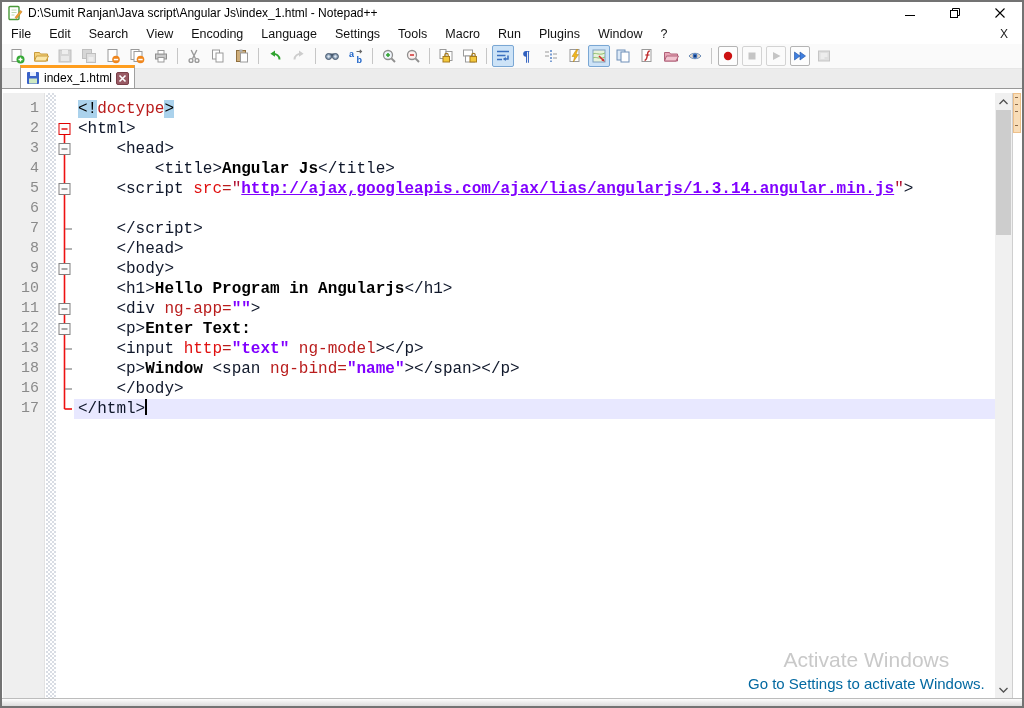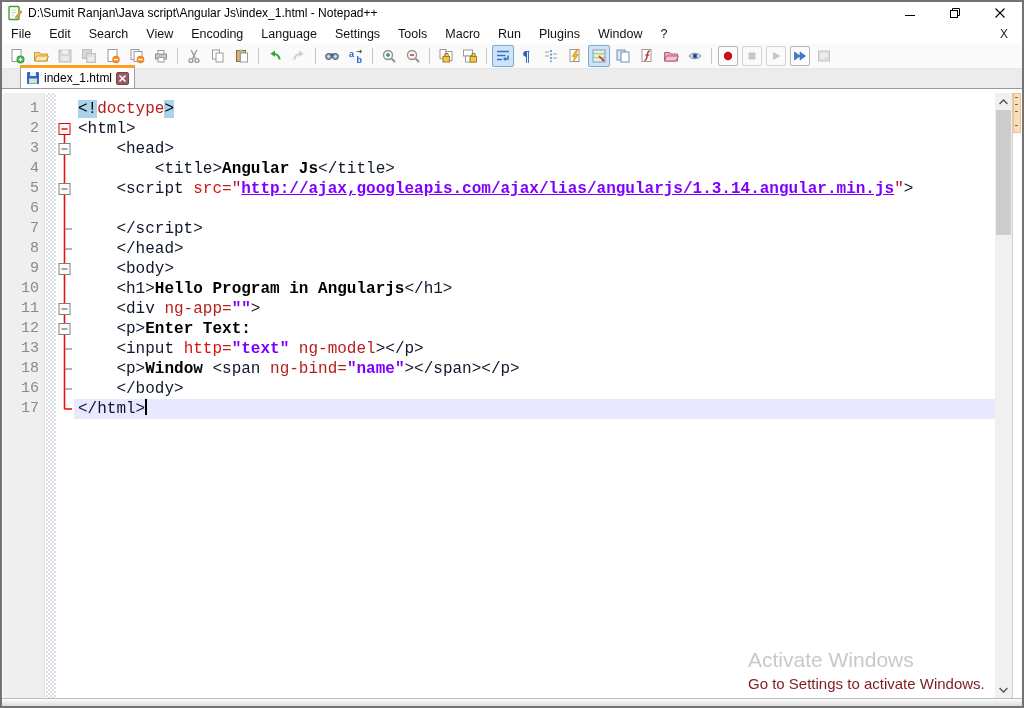--- a/index.html
+++ b/index.html
@@ -58,22 +58,22 @@
   
   .sbv{position:absolute;top:0;bottom:0;right:9px;width:17px;background:#f0f0f0;}
   .sb-btn{position:absolute;left:0;width:17px;height:17px;display:flex;align-items:center;justify-content:center;}
   .sb-thumb{position:absolute;left:1px;right:1px;top:17px;height:125px;background:#cdcdcd;}
   
   .docmap{position:absolute;top:0;bottom:0;right:0;width:9px;background:#fff;border-left:1px solid #cfcfcf;}
   .dm-view{position:absolute;top:0;left:0;right:0;height:40px;background:#f8ddb8;border:1px solid #eec08a;}
   .dm-mark{position:absolute;left:1px;right:2px;height:1px;background:#8a6a4a;}
   
   .watermark{position:absolute;left:746px;top:646px;color:#c9c9c9;pointer-events:none;}
-  .wm1{font-size:21px;}
-  .wm2{font-size:15px;color:#7f1d1d;margin-top:3px;}
+  .wm1{font-size:21px;text-align:center;}
+  .wm2{font-size:15px;color:#0369a1;margin-top:3px;}
   
   .bottom-strip{position:absolute;left:0;right:0;bottom:0;height:8px;background:linear-gradient(#fdfdfd,#dcdcdc);border-top:1px solid #bcbcbc;}
 </style>
 </head>
 <body>
 
 <div class="window">
 
   <div class="titlebar">
     <span class="app-icon">

